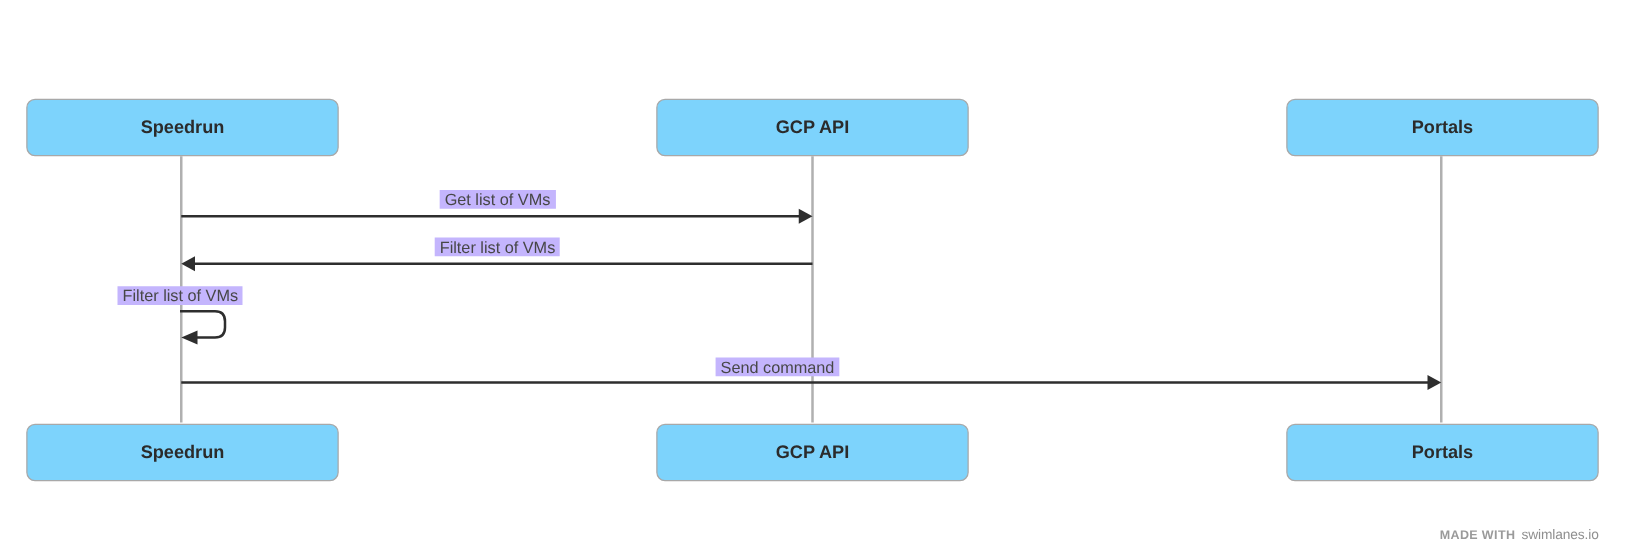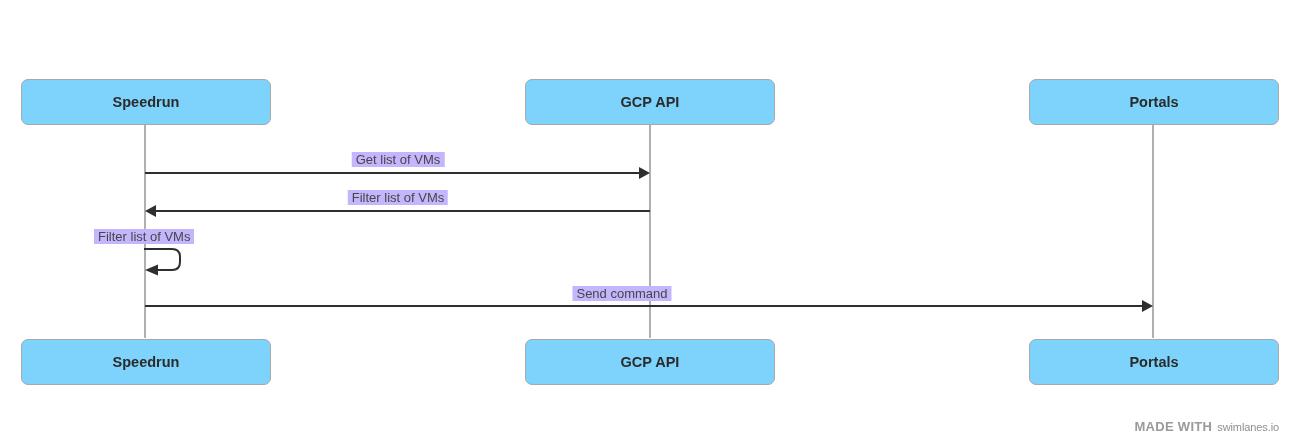--- a/index.html
+++ b/index.html
@@ -99,21 +99,21 @@
   }
 
   
   .watermark {
     position: absolute;
     display: flex;
     align-items: baseline;
     gap: 5px;
   }
   .watermark-made {
-    font-size: 13px;
+    font-size: 10px;
     font-weight: bold;
     color: #9a9a9a;
     letter-spacing: 0.3px;
   }
   .watermark-brand {
     font-size: 11px;
     color: #8f8f8f;
     letter-spacing: -0.1px;
   }
 </style>

